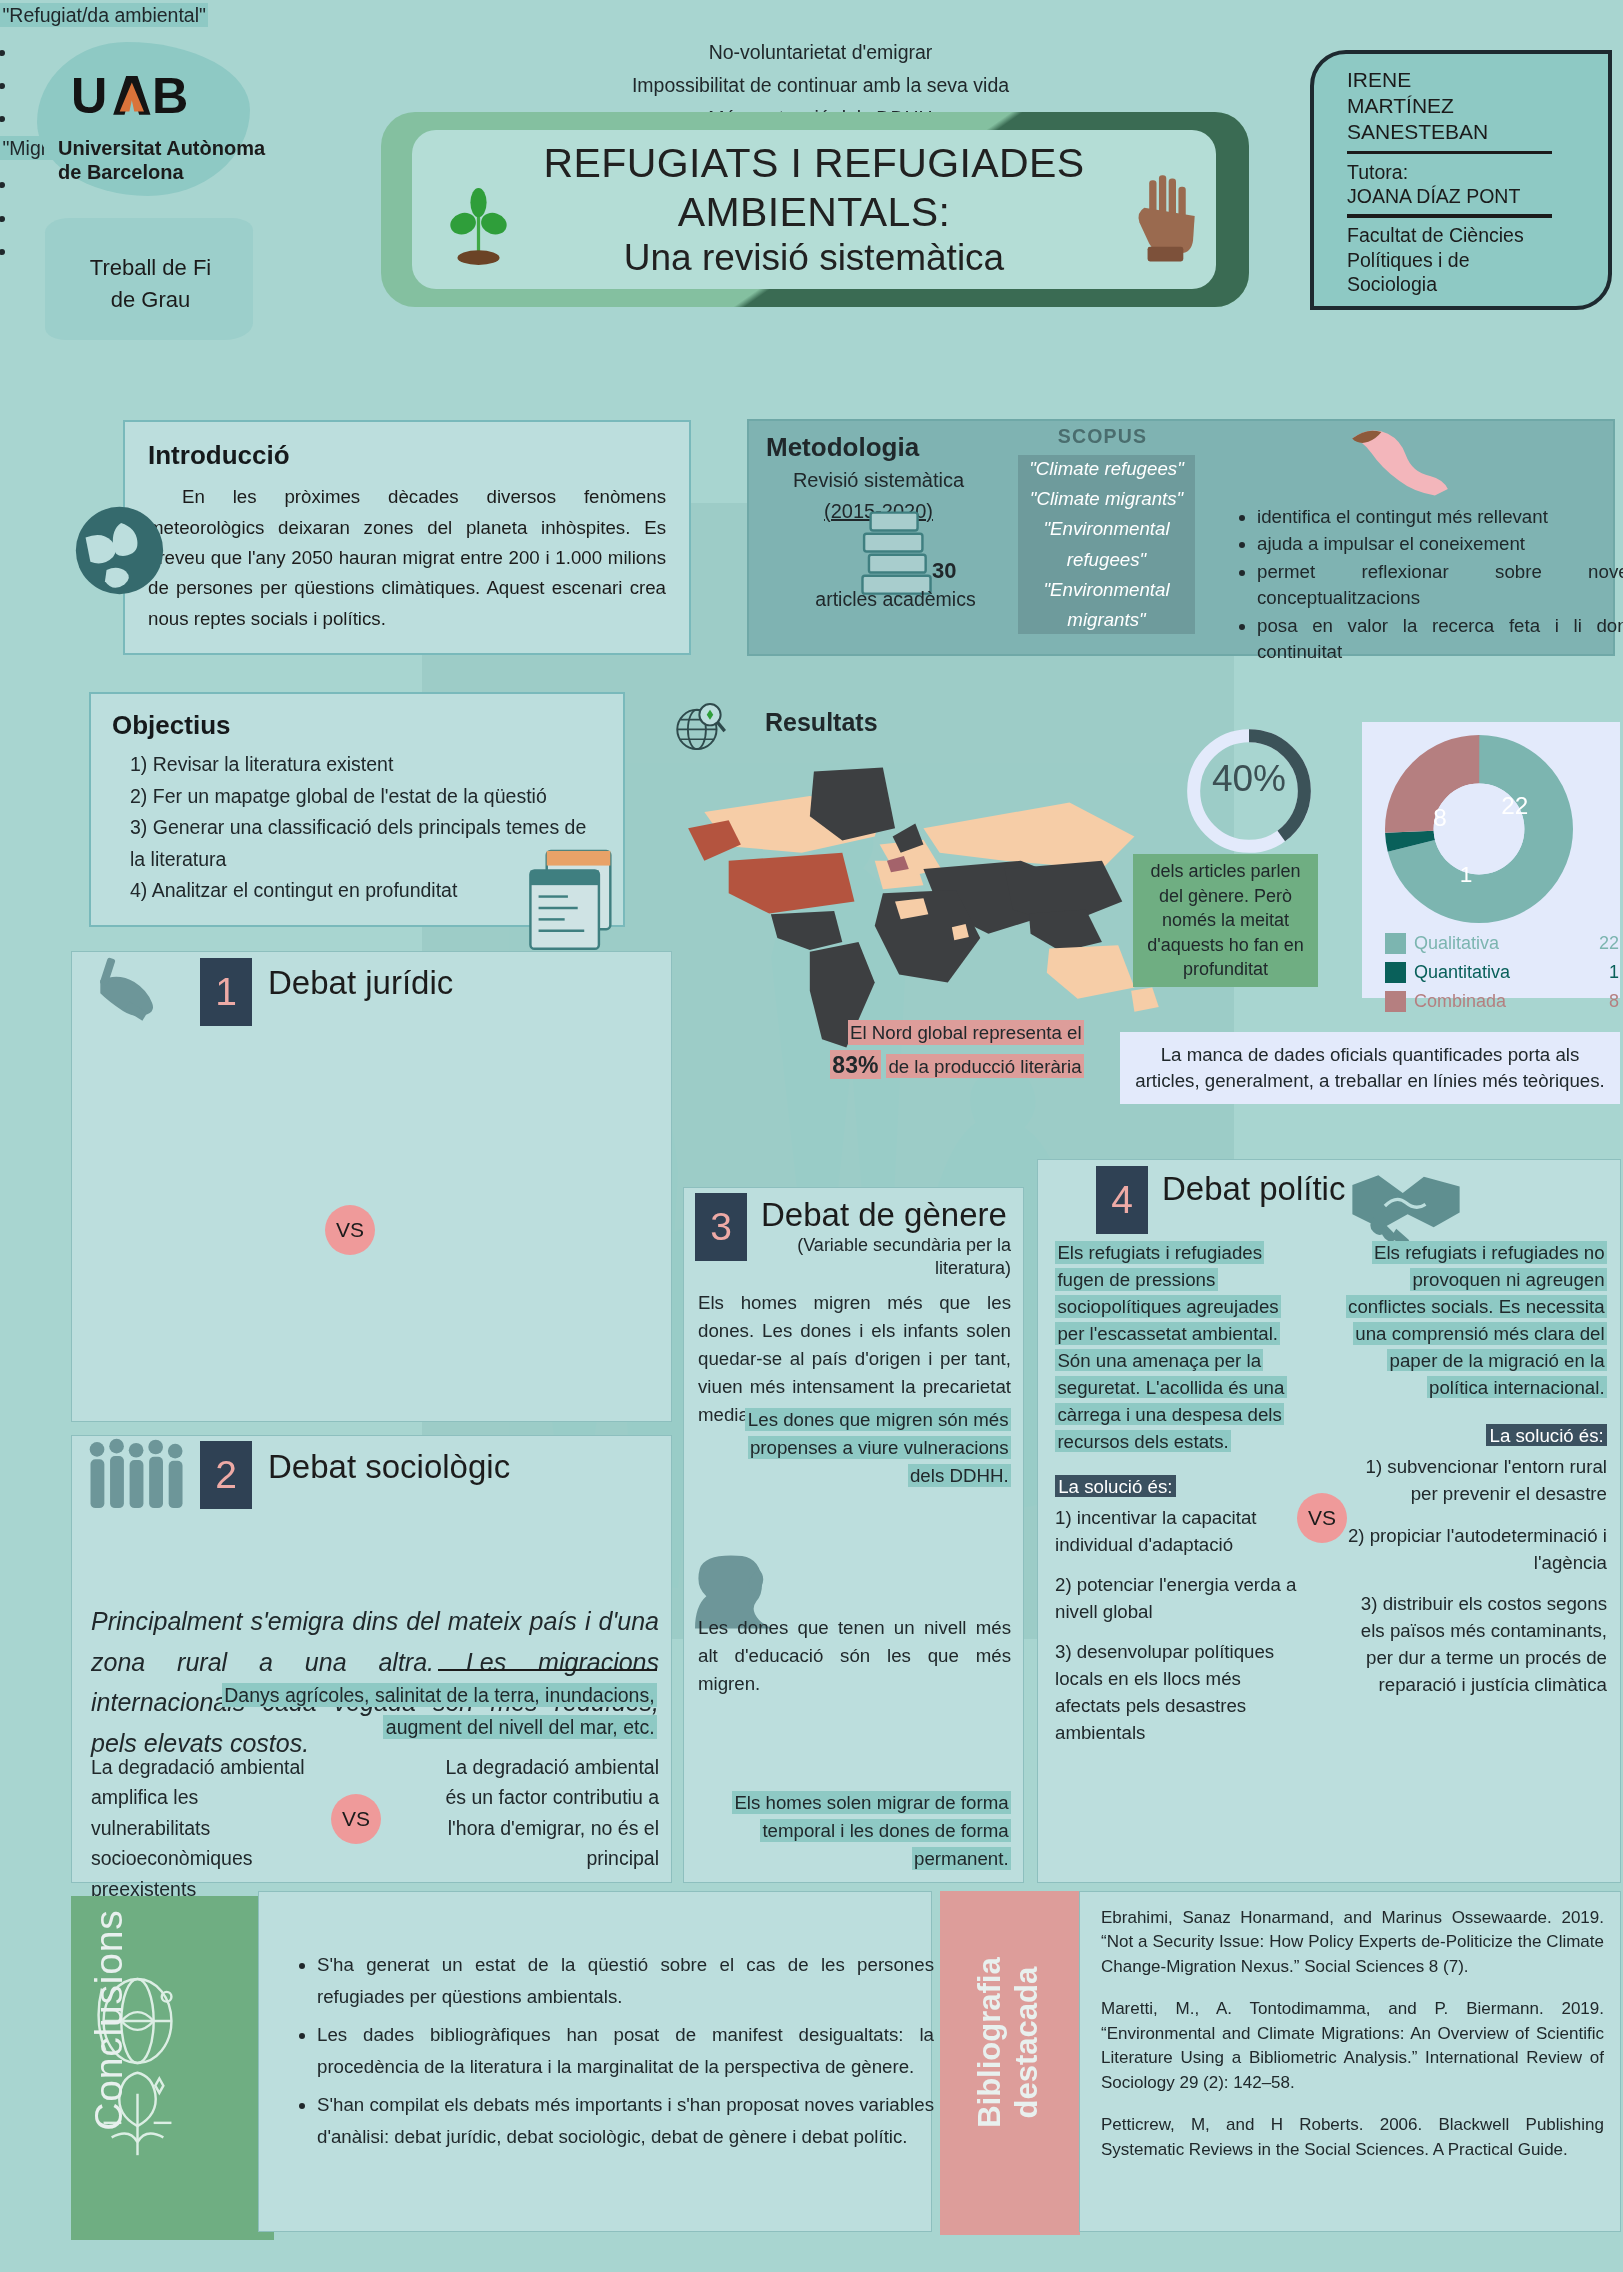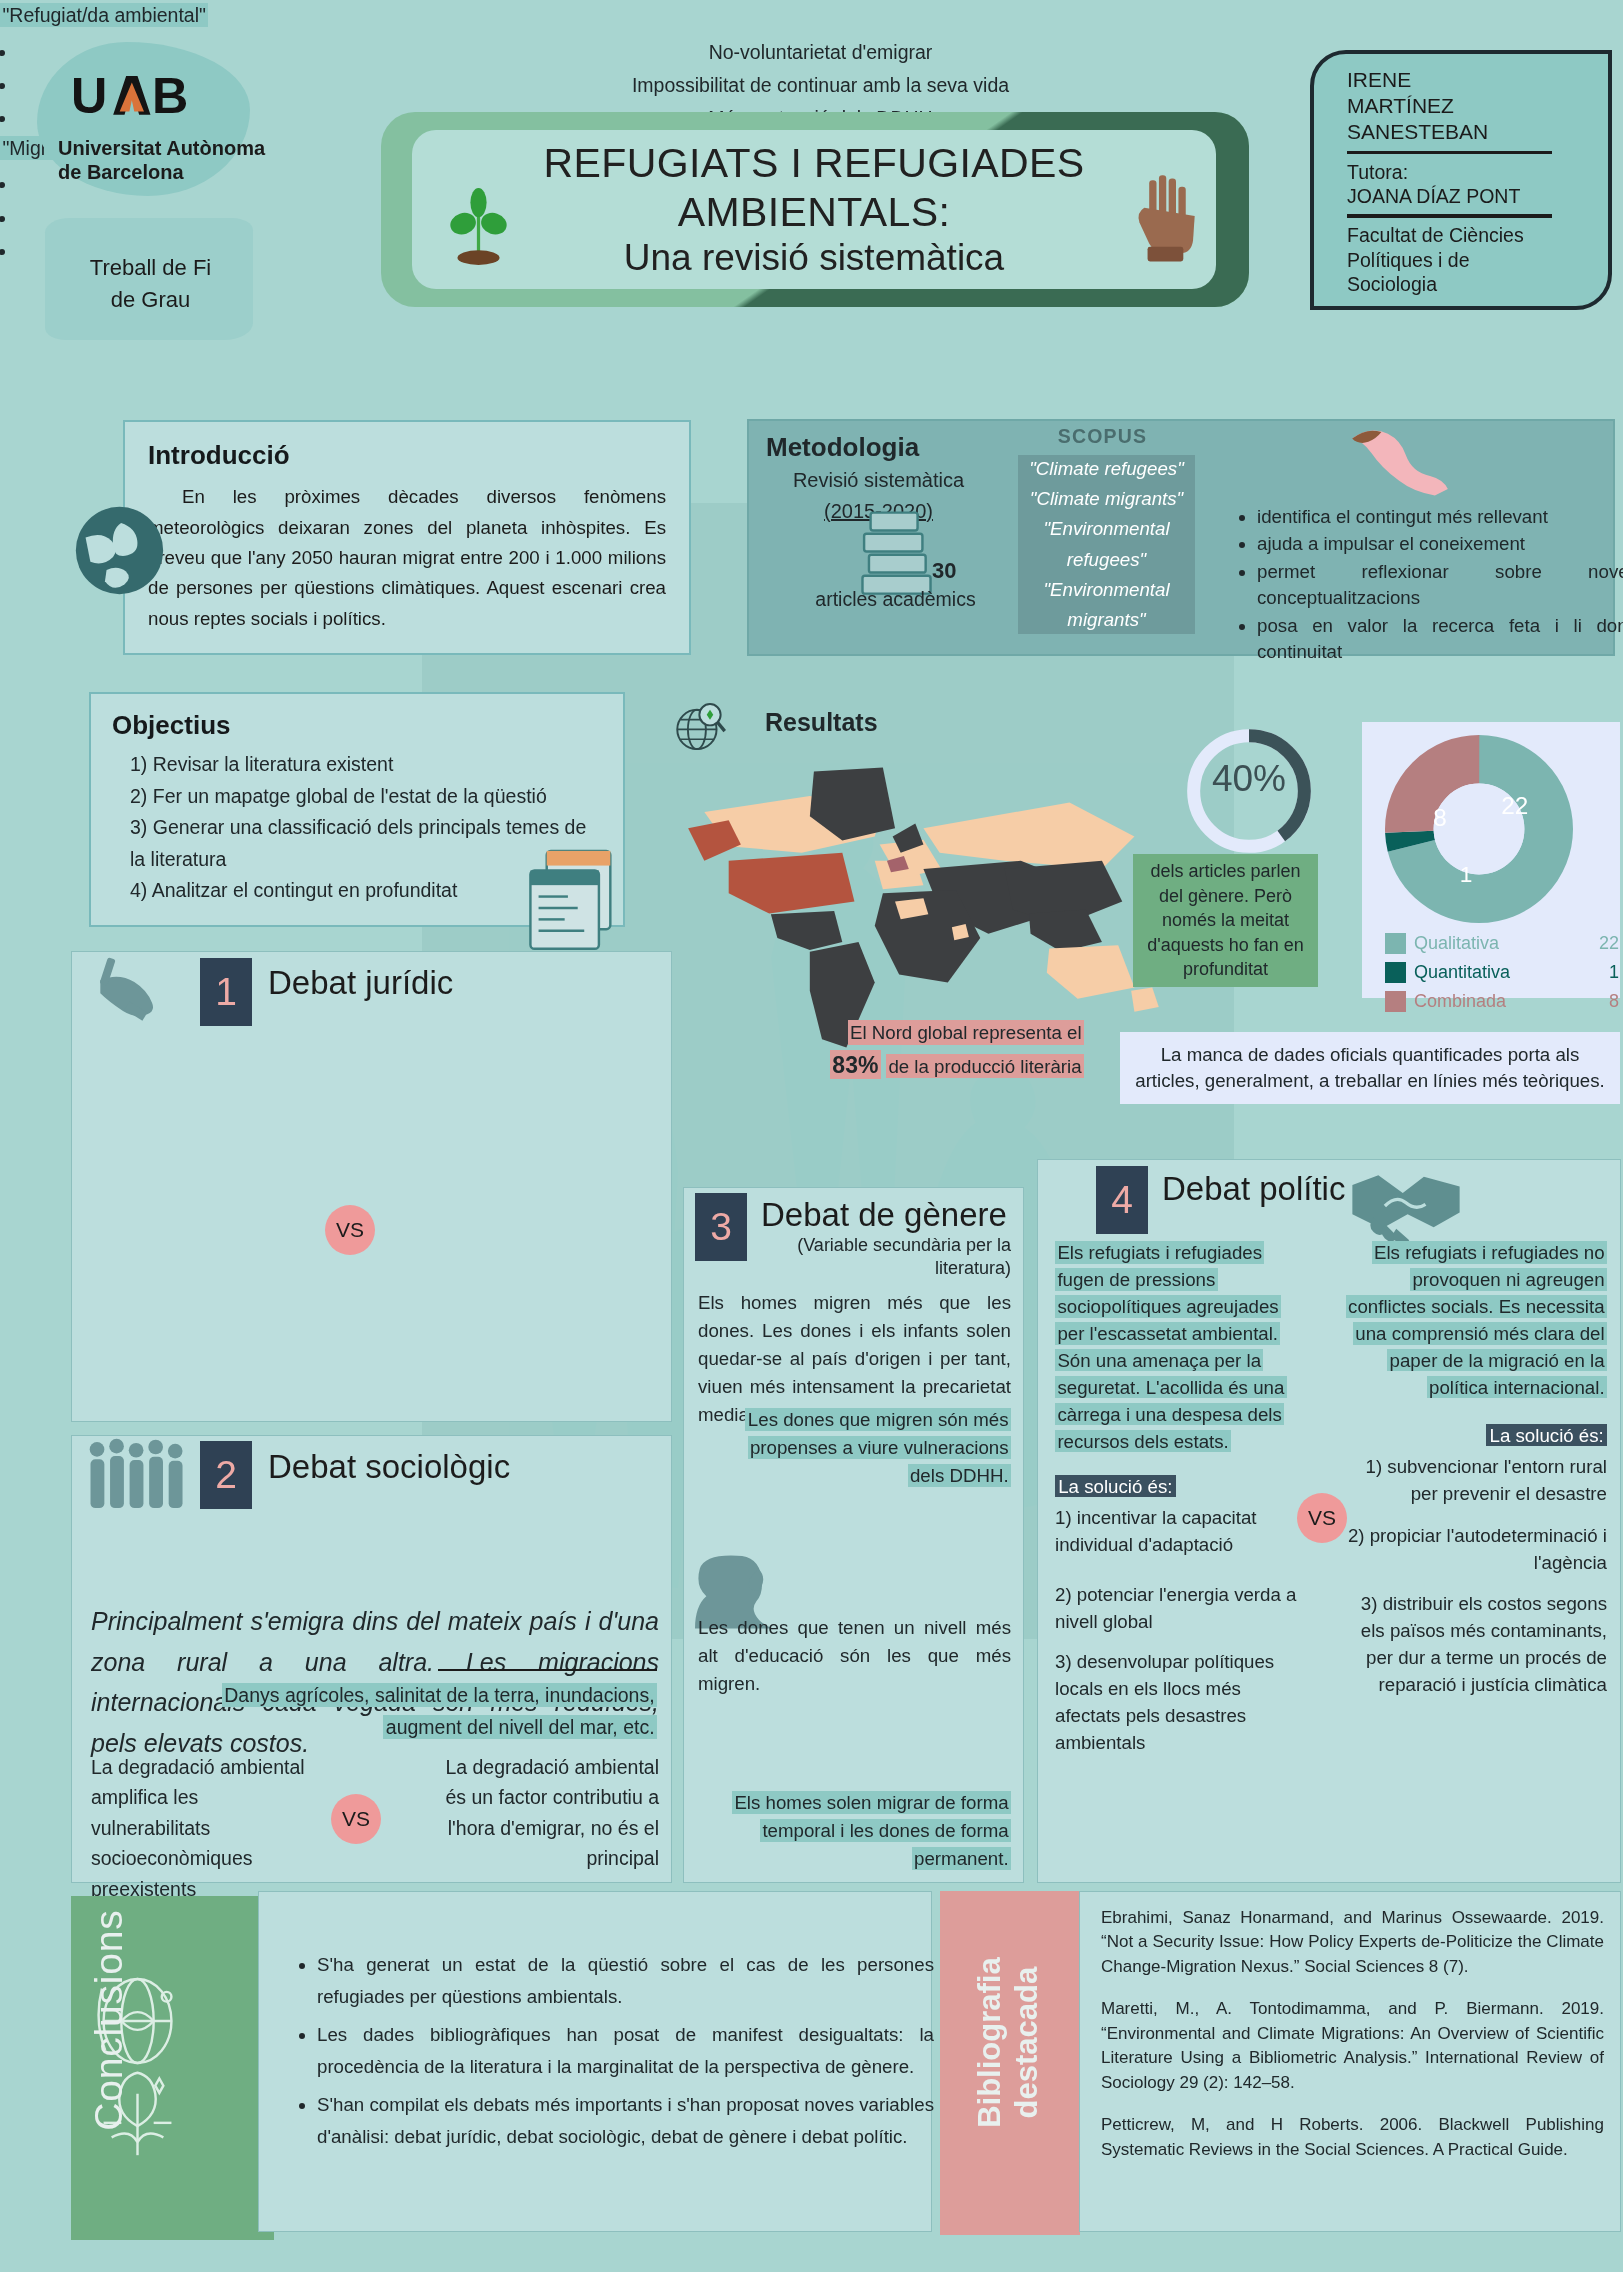--- a/index.html
+++ b/index.html
@@ -445,21 +445,21 @@
       <path d="M4 22 L36 10 L66 32 L92 12 L136 24 L136 56 L104 74 L72 58 L40 76 L4 58 Z"></path>
       <path d="M44 48 q14 -14 26 -4 q12 10 24 2" fill="none" stroke="#bcdedd" stroke-width="4"></path>
       <path d="M30 62 q-8 10 0 18 q8 8 16 -2 z"></path>
       <path d="M44 70 q-8 10 0 18 q8 8 16 -2 z"></path>
       <path d="M58 76 q-8 10 0 16 q8 8 16 -2 z"></path>
     </g>
   </svg>
   <div class="d4-l">
     <div style="margin-bottom:18px;"><span class="hlt">Els refugiats i refugiades fugen de pressions sociopolítiques agreujades per l'escassetat ambiental. Són una amenaça per la seguretat. L'acollida és una càrrega i una despesa dels recursos dels estats.</span></div>
     <div style="margin-bottom:4.9px;"><span class="hl-dark" style="padding:0.8px 3.2px;">La solució és:</span></div>
-    <div style="margin-bottom:23px;">1) incentivar la capacitat individual d'adaptació</div>
+    <div style="margin-bottom:13px;">1) incentivar la capacitat individual d'adaptació</div>
     <div style="margin-bottom:13px;">2) potenciar l'energia verda a nivell global</div>
     <div>3) desenvolupar polítiques locals en els llocs més afectats pels desastres ambientals</div>
   </div>
   <div class="d4-r">
     <div style="margin-bottom:21px;"><span class="hlt">Els refugiats i refugiades no provoquen ni agreugen conflictes socials. Es necessita una comprensió més clara del paper de la migració en la política internacional.</span></div>
     <div style="margin-bottom:4.9px;"><span class="hl-dark" style="padding:0.8px 3.2px;">La solució és:</span></div>
     <div style="margin-bottom:14.6px;">1) subvencionar l'entorn rural per prevenir el desastre</div>
     <div style="margin-bottom:14.6px;">2) propiciar l'autodeterminació i l'agència</div>
     <div>3) distribuir els costos segons els països més contaminants, per dur a terme un procés de reparació i justícia climàtica</div>
   </div>

